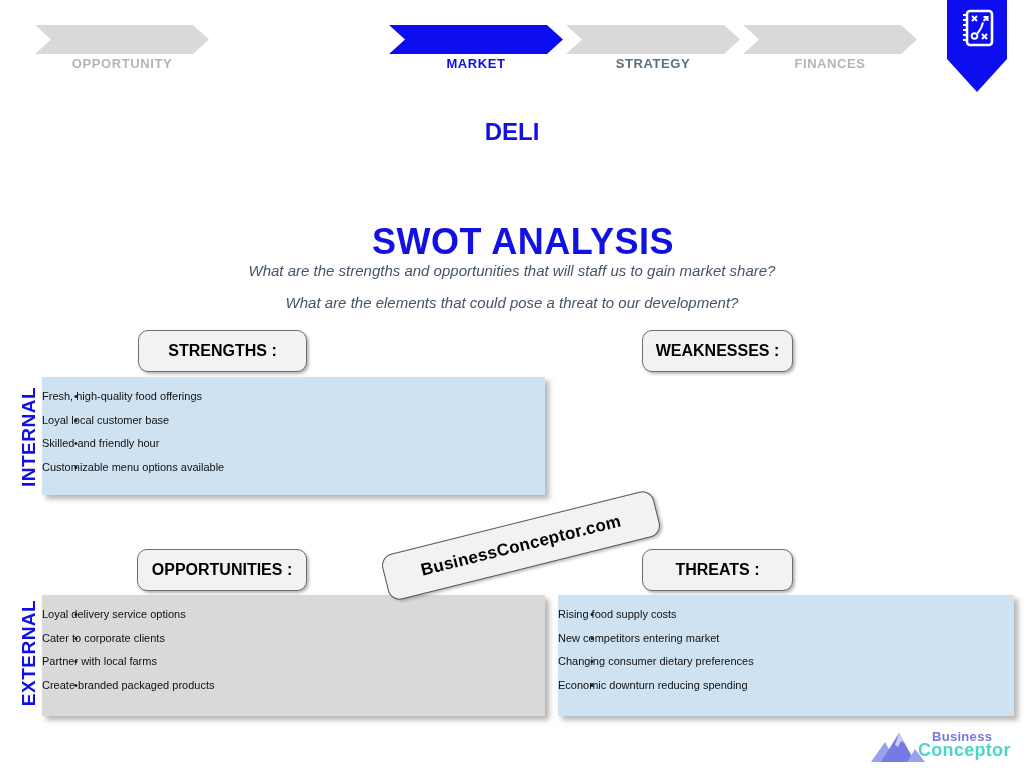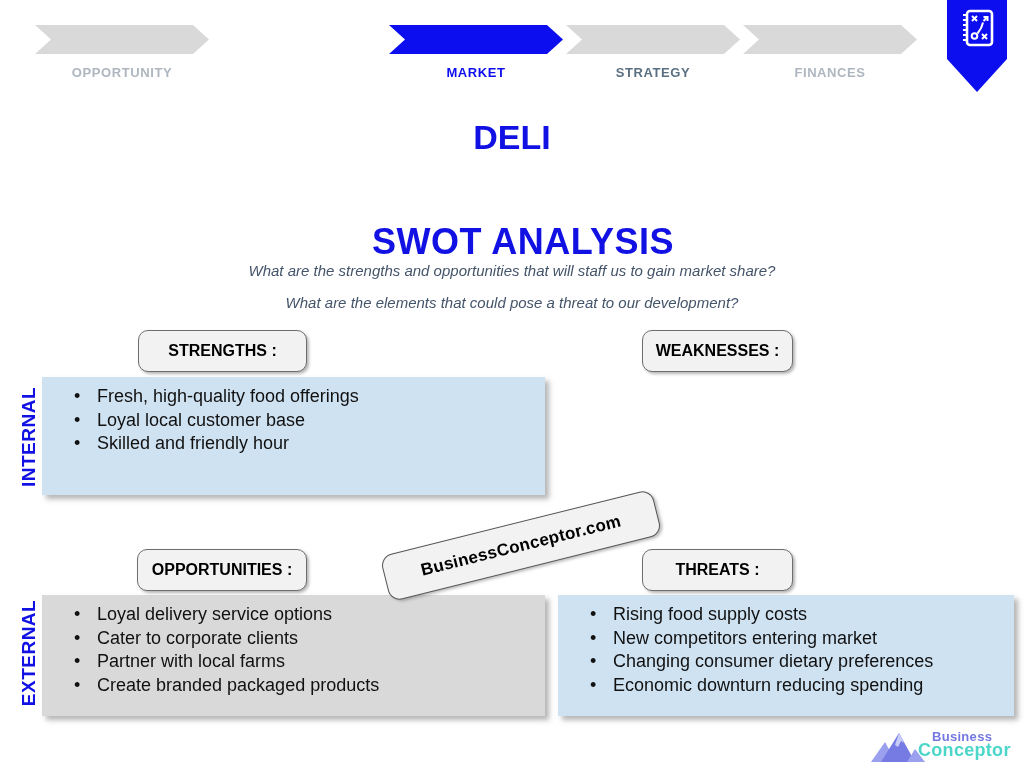--- a/index.html
+++ b/index.html
@@ -9,37 +9,37 @@
   }
   
   .stepper{position:absolute;left:0;top:0;width:1024px;height:80px;}
   .step{position:absolute;top:25px;width:176px;height:48px;}
   .step .arrow{
     width:174px;height:29px;background:#d9d9d9;
     clip-path:polygon(0 0, 158px 0, 174px 50%, 158px 100%, 0 100%, 16px 50%);
   }
   .step.active .arrow{background:#0d0ef0;}
   .step .step-label{
-    margin-top:11px;width:174px;text-align:center;
+    margin-top:2px;width:174px;text-align:center;
     font-size:13px;font-weight:bold;letter-spacing:.6px;color:#aeb6bf;
   }
   .step.visited .step-label{color:#5a7082;}
   .step.active .step-label{color:#0d0ef0;}
   .step1{left:35px;} .step2{left:212px;} .step3{left:389px;} .step4{left:566px;} .step5{left:743px;}
   
   .ribbon{
     position:absolute;left:947px;top:0;width:60px;height:92px;background:#0d0ef0;
     clip-path:polygon(0 0,100% 0,100% 64%,50% 100%,0 64%);
     display:flex;justify-content:center;
   }
   .ribbon svg{margin-top:8px;}
   
   .page-title{
     position:absolute;left:0;top:118px;width:1024px;text-align:center;
-    font-size:34px;font-weight:bold;color:#1111e4;margin:0;
+    font-size:24px;font-weight:bold;color:#1111e4;margin:0;
   }
   .section-title{
     position:absolute;left:0;top:210px;width:1024px;text-align:center;
     font-size:36px;font-weight:bold;color:#1111e4;margin:11px;letter-spacing:.5px;
   }
   .question{
     position:absolute;left:0;width:1024px;text-align:center;margin:0;
     font-size:15px;font-style:italic;font-weight:500;color:#44546a;
   }
   .q1{top:262px;} .q2{top:294px;}
@@ -52,21 +52,21 @@
   .h-strengths{left:138px;top:330px;width:167px;}
   .h-weaknesses{left:642px;top:330px;width:149px;}
   .h-opportunities{left:137px;top:549px;width:168px;}
   .h-threats{left:642px;top:549px;width:149px;}
   
   .panel{
     position:absolute;box-shadow:4px 4px 5px rgba(110,110,110,.5);z-index:1;
   }
   .panel ul{margin:0;padding:8px 0 0 0;list-style:none;}
   .panel li{
-    position:relative;padding-left:55px;font-size:18px;line-height:23.6px;color:#111;
+    position:relative;font-size:11px;line-height:23.6px;color:#111;
   }
   .panel li::before{content:"\2022";position:absolute;left:32px;color:#111;}
   .p-strengths{left:42px;top:377px;width:503px;height:118px;background:#cfe2f2;}
   .p-weaknesses{left:558px;top:377px;width:456px;height:118px;background:#d9d9d9;}
   .p-opportunities{left:42px;top:595px;width:503px;height:121px;background:#d9d9d9;}
   .p-threats{left:558px;top:595px;width:456px;height:121px;background:#cfe2f2;}
   
   .side-label{
     position:absolute;font-size:19px;font-weight:bold;color:#1111e4;letter-spacing:.5px;
     transform:translate(-50%,-50%) rotate(-90deg);white-space:nowrap;
@@ -151,20 +151,21 @@
   <div class="qheading h-strengths">STRENGTHS :</div>
   <div class="qheading h-weaknesses">WEAKNESSES :</div>
   <div class="qheading h-opportunities">OPPORTUNITIES :</div>
   <div class="qheading h-threats">THREATS :</div>
 
   <div class="panel p-strengths">
     <ul>
       <li>Fresh, high-quality food offerings</li>
       <li>Loyal local customer base</li>
       <li>Skilled and friendly hour</li>
+      <li>Customizable menu options available</li>
     </ul>
   </div>
   <div class="panel p-opportunities">
     <ul>
       <li>Loyal delivery service options</li>
       <li>Cater to corporate clients</li>
       <li>Partner with local farms</li>
       <li>Create branded packaged products</li>
     </ul>
   </div>

